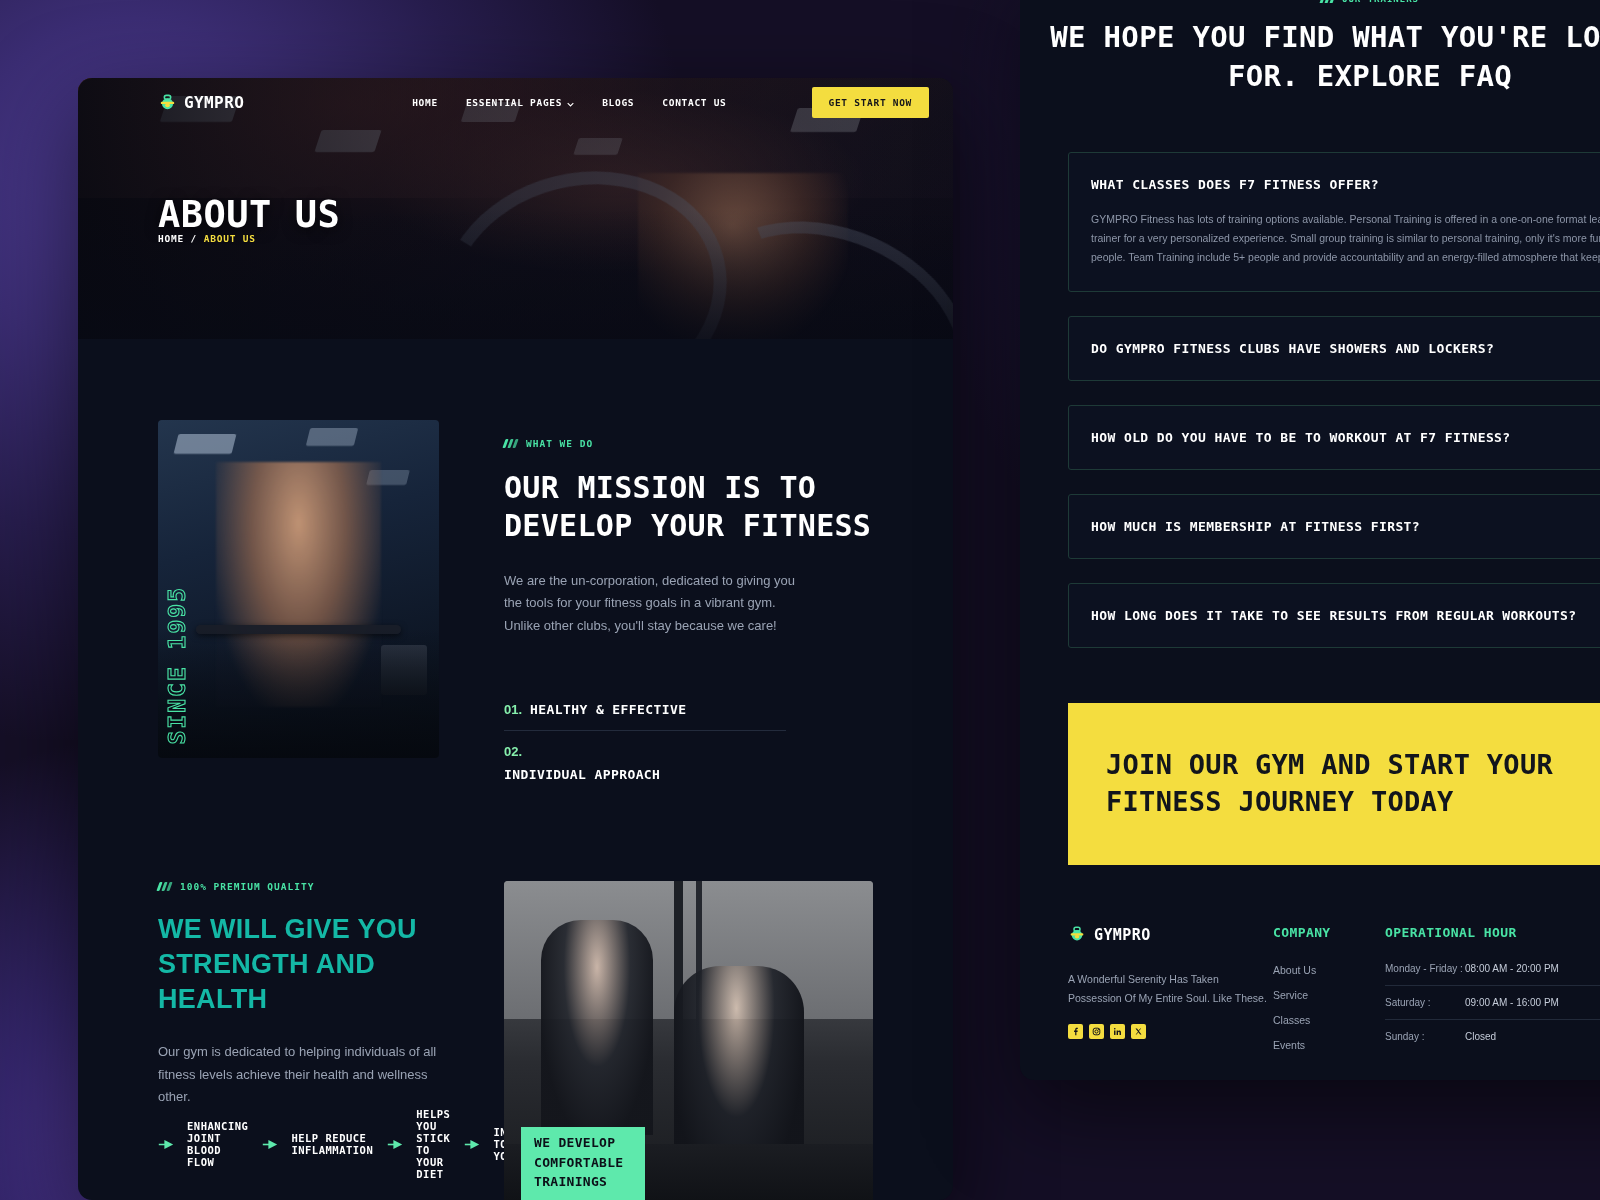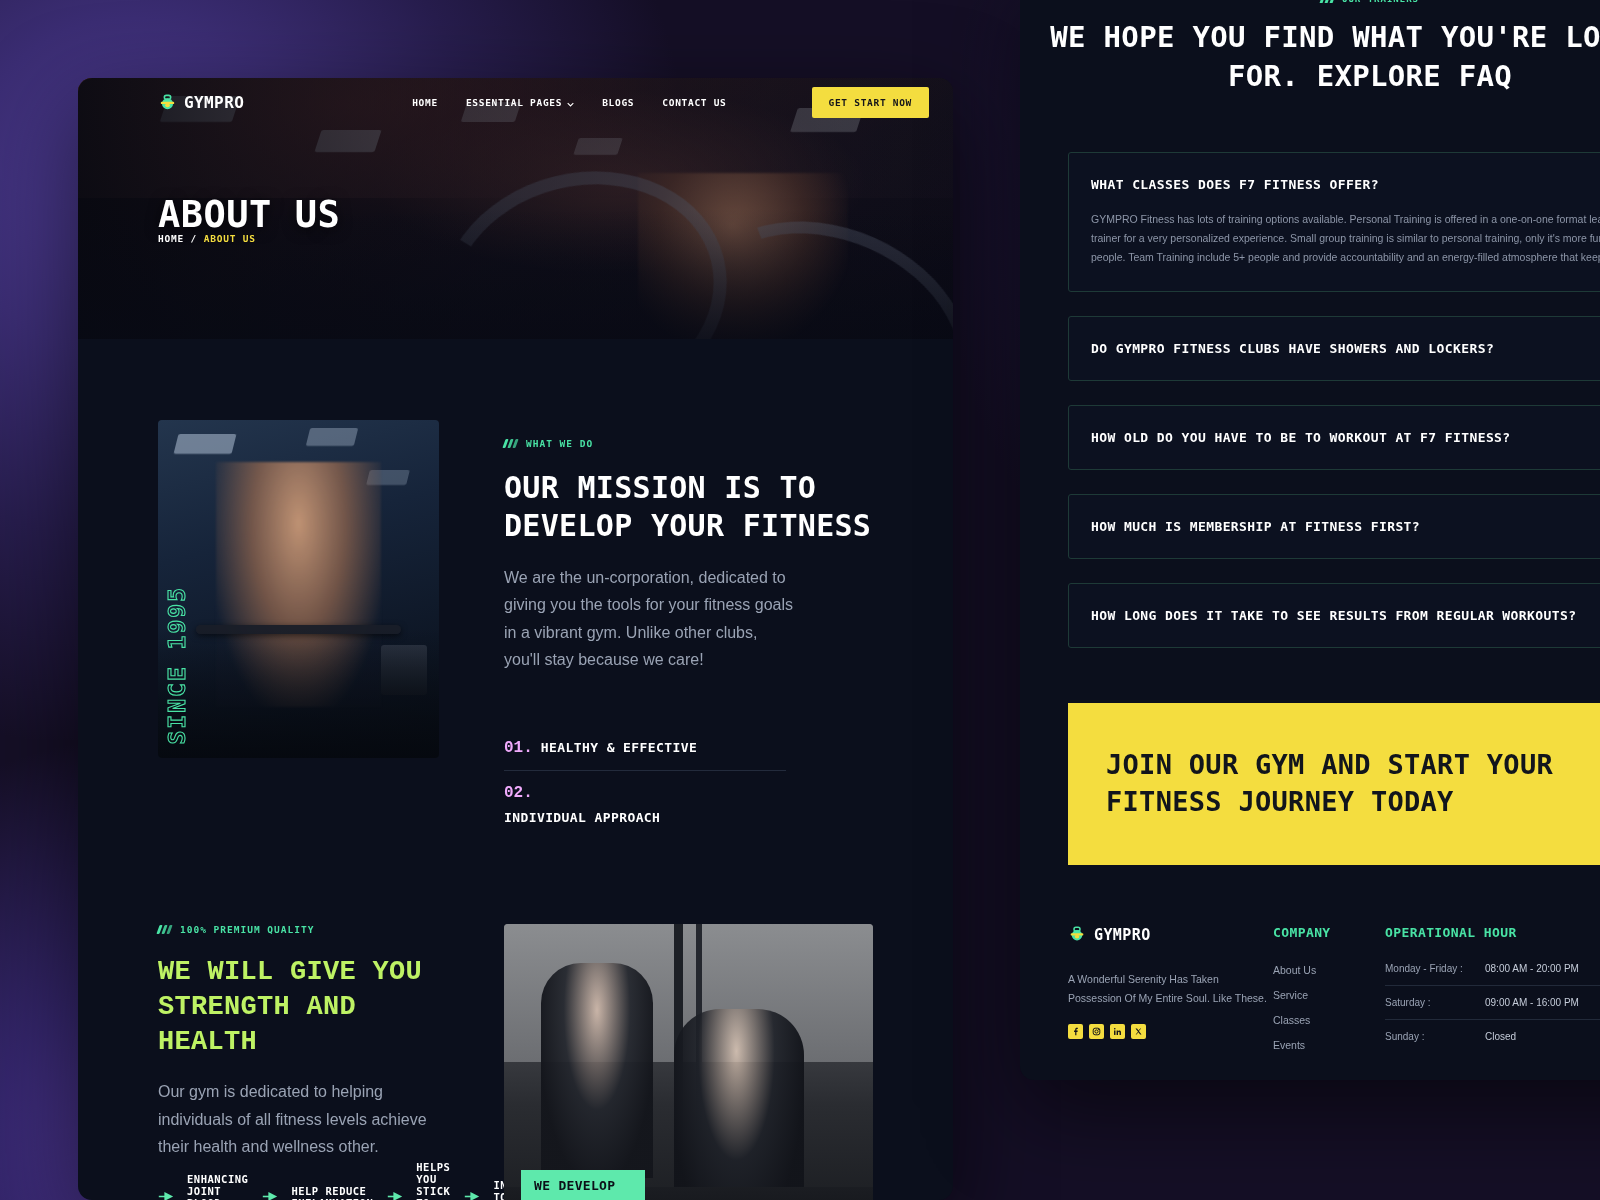--- a/index.html
+++ b/index.html
@@ -111,33 +111,33 @@
   .eyebrow .bars i:nth-child(1){height:9px;}
   .eyebrow .bars i:nth-child(2){height:9px;opacity:.85;}
   .eyebrow .bars i:nth-child(3){height:9px;opacity:.7;}
   .eyebrow span{color:#49e3a5;font-size:9.5px;font-weight:800;letter-spacing:1px;font-family:"DejaVu Sans Mono", monospace;}
 
   h2.big{
     color:#fff;font-size:30px;line-height:1.28;font-weight:800;letter-spacing:.3px;
     font-family:"DejaVu Sans Mono", monospace;
   }
   p.lead{
-    color:#9aa3b4;font-size:16px;line-height:1.72;margin-top:18px;max-width:292px;
+    color:#9aa3b4;font-size:13px;line-height:1.72;margin-top:24px;max-width:292px;
   }
 
   .numlist{margin-top:52px;max-width:282px;}
   .numrow{padding:13px 0;border-bottom:1px solid #232b3c;display:flex;gap:8px;align-items:baseline;}
   .numrow:last-child{border-bottom:none;flex-direction:column;}
-  .numrow .n{color:#f0abfc;font-size:16px;font-weight:800;font-family:Liberation Mono, monospace;}
+  .numrow .n{color:#86efac;font-size:13px;font-weight:800;font-family:Liberation Sans, sans-serif;}
   .numrow .t{color:#fff;font-size:13px;font-weight:800;letter-spacing:.4px;font-family:"DejaVu Sans Mono", monospace;}
 
   
   .row2{display:flex;gap:65px;margin-top:86px;padding-bottom:60px;}
   .col-left2{width:281px;flex:none;}
-  h2.big2{color:#bef264;font-size:27px;line-height:1.3;font-weight:800;letter-spacing:.3px;font-family:Liberation Mono, monospace;}
+  h2.big2{color:#14b8a6;font-size:27px;line-height:1.3;font-weight:800;letter-spacing:.3px;font-family:Liberation Sans, sans-serif;}
   .checks{display:flex;flex-direction:row;gap:14px;}
   .chk{display:flex;align-items:center;gap:13px;}
   .arrow{width:16px;height:11px;flex:none;}
   .chk span{color:#fff;font-size:10.5px;font-weight:700;letter-spacing:.5px;font-family:"DejaVu Sans Mono", monospace;}
 
   .shot2{
     position:relative;flex:1;height:329px;border-radius:4px;overflow:hidden;
     background:linear-gradient(180deg,#6d6f72 0%,#4e5055 18%,#2a2c31 55%,#16181c 100%);
   }
   .shot2 .wall{position:absolute;left:0;top:0;width:100%;height:42%;background:linear-gradient(180deg,#8b8d90,#6c6e72);}
@@ -189,21 +189,21 @@
   .f-desc{color:#9aa3b4;font-size:10.5px;line-height:1.75;margin-top:26px;}
   .socials{display:flex;gap:6px;margin-top:17px;}
   .soc{width:15px;height:15px;background:#f4dd3f;display:flex;align-items:center;justify-content:center;border-radius:2px;cursor:pointer;}
   .f-col{width:112px;flex:none;}
   .f-head{color:#49e3a5;font-size:13px;font-weight:800;letter-spacing:.4px;font-family:"DejaVu Sans Mono", monospace;}
   .f-links{margin-top:24px;display:flex;flex-direction:column;gap:13px;}
   .f-links a{color:#9aa3b4;font-size:10.5px;text-decoration:none;}
   .f-hours{flex:1;}
   .hrow{display:flex;padding:11px 0;border-bottom:1px solid #222a3a;font-size:10px;color:#9aa3b4;}
   .hrow:last-child{border-bottom:none;}
-  .hrow .d{width:100px;flex:none;}
+  .hrow .d{width:80px;flex:none;}
   .hrow .v{color:#c5ccd9;}
 </style>
 </head>
 <body>
 
 <div class="bg-wrap">
   <div class="glow-r"></div>
 </div>
 
 <div class="panel-left">

